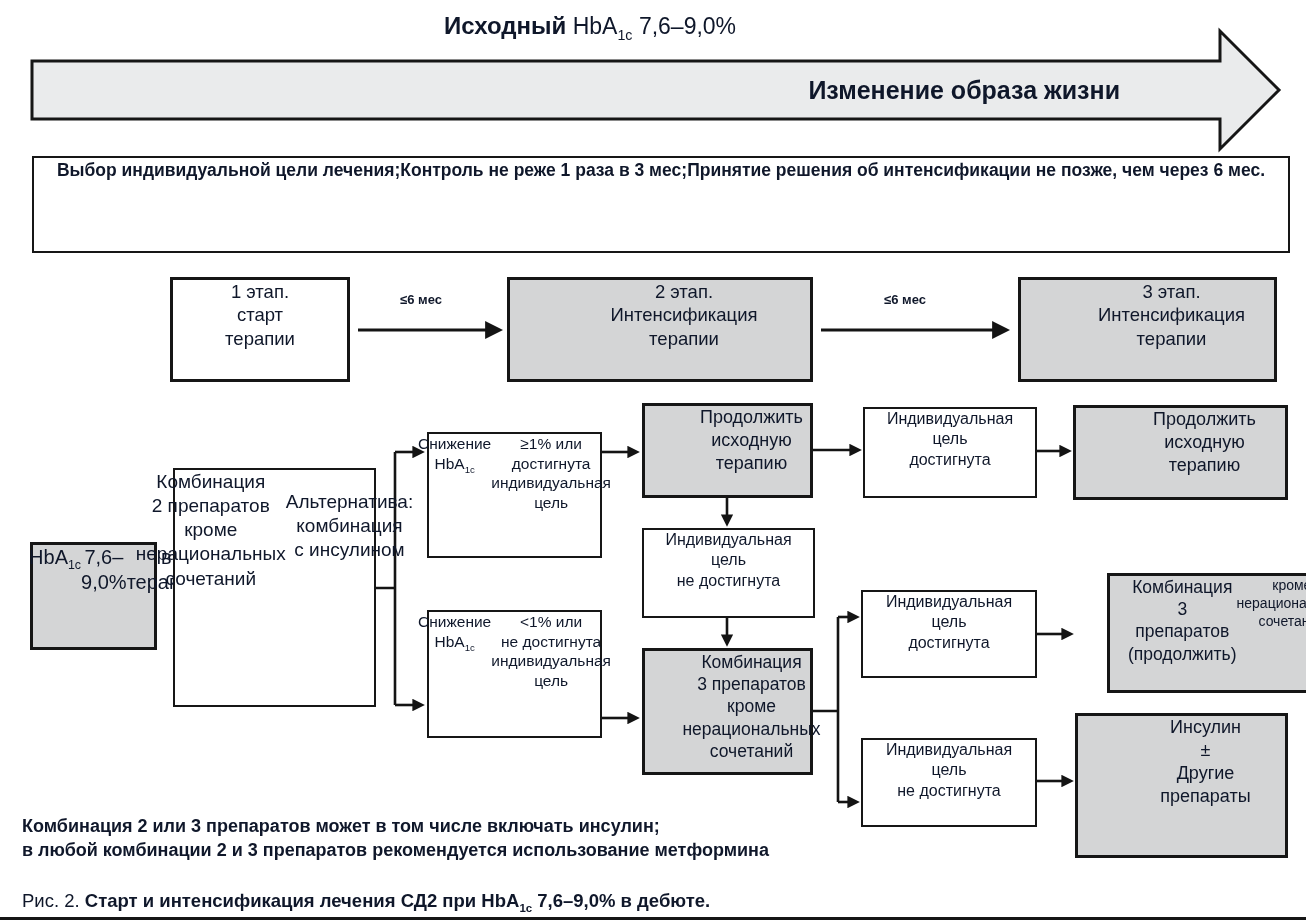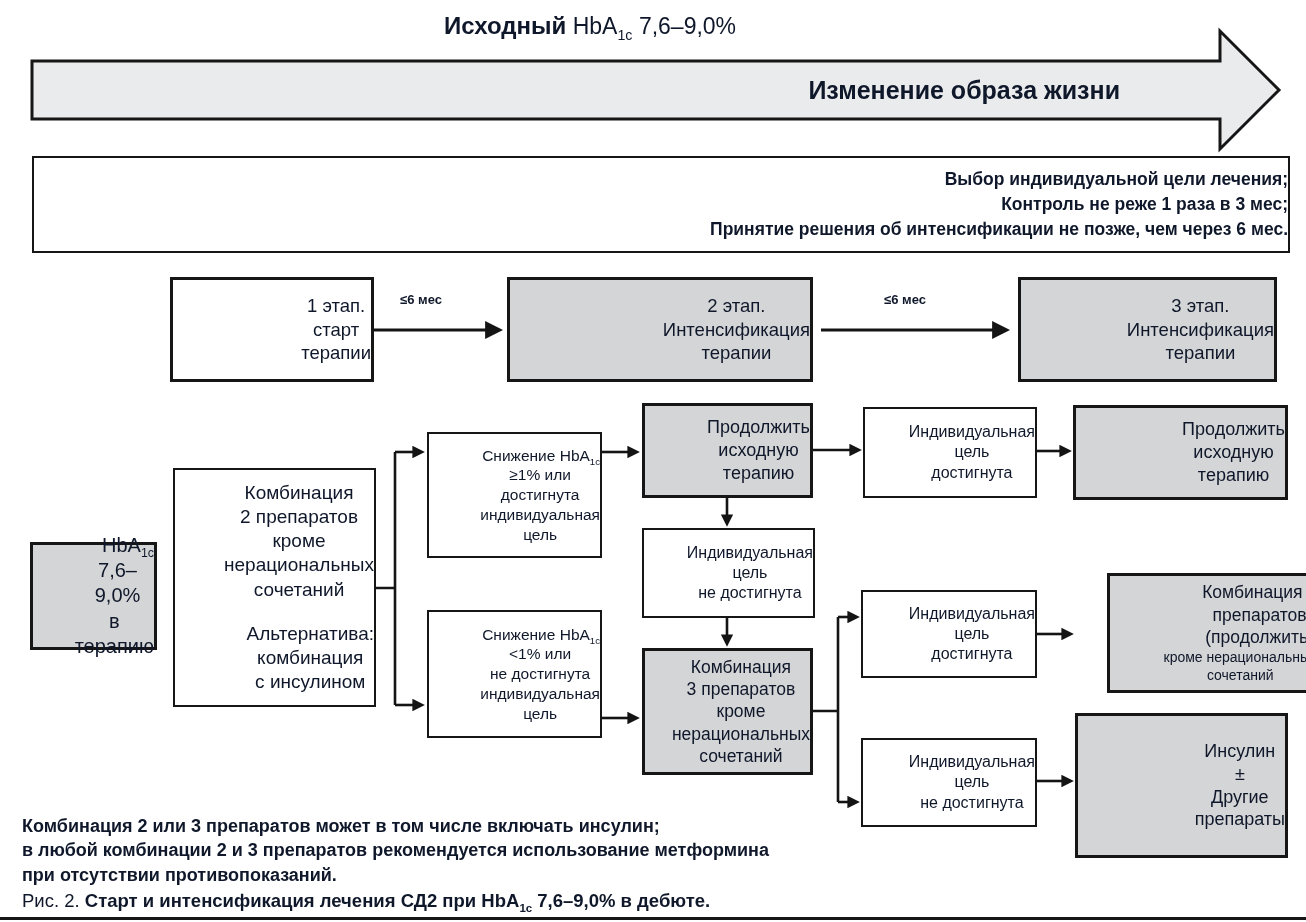--- a/index.html
+++ b/index.html
@@ -5,21 +5,21 @@
   html,body{margin:0;padding:0;background:#fff;}
   .fig{
     position:relative;width:1306px;height:922px;background:#fff;
     font-family:"Liberation Sans",sans-serif;color:#0f172a;overflow:hidden;
     --gray:#d4d5d6;--banner:#eaebec;--line:#161616;
   }
   svg.overlay{position:absolute;left:0;top:0;width:1306px;height:922px;}
   .box{
     position:absolute;box-sizing:border-box;background:#fff;
     border:2.5px solid var(--line);
-    display:flex;flex-direction:column;align-items:flex-end;justify-content:center;
+    display:flex;align-items:flex-start;justify-content:center;
     text-align:center;white-space:pre-line;line-height:1.27;
   }
   .box.gray{background:var(--gray);border-width:3px;padding-left:48px;}
   .titlebar{position:absolute;left:0;top:12px;width:1180px;text-align:center;font-size:23px;}
   .titlebar .b{font-weight:700;font-size:24px;}
   .bannerlbl{position:absolute;left:30px;top:75px;width:1090px;text-align:right;
     font-weight:700;font-size:25px;line-height:30px;}
   .lbl6m{position:absolute;width:120px;text-align:center;font-weight:700;font-size:13px;}
   .criteria{font-weight:700;font-size:17.5px;line-height:1.42;}
   sub{font-size:62%;line-height:0;}
@@ -78,21 +78,21 @@
   </div>
 
   <div class="bannerlbl">Изменение образа жизни</div>
 
   <div class="box criteria" style="left:32px;top:156px;width:1258px;height:97px;">
     <div>Выбор индивидуальной цели лечения;</div>
     <div>Контроль не реже 1 раза в 3 мес;</div>
     <div>Принятие решения об интенсификации не позже, чем через 6 мес.</div>
   </div>
 
-  <div class="box" style="left:170px;top:277px;width:204px;height:105px;font-size:18.5px;border-width:3px;">1 этап.
+  <div class="box" style="left:170px;top:277px;width:180px;height:105px;font-size:18.5px;border-width:3px;">1 этап.
 старт
 терапии</div>
   <div class="lbl6m" style="left:361px;top:292px;">≤6 мес</div>
   <div class="box gray" style="left:507px;top:277px;width:306px;height:105px;font-size:18.5px;">2 этап.
 Интенсификация
 терапии</div>
   <div class="lbl6m" style="left:845px;top:292px;">≤6 мес</div>
   <div class="box gray" style="left:1018px;top:277px;width:259px;height:105px;font-size:18.5px;">3 этап.
 Интенсификация
 терапии</div>
@@ -163,21 +163,20 @@
 сочетаний</div>
   </div>
   <div class="box gray" style="left:1075px;top:713px;width:213px;height:145px;font-size:18px;">Инсулин
 ±
 Другие
 препараты</div>
 
   <div class="note">
     <div>Комбинация 2 или 3 препаратов может в том числе включать инсулин;</div>
     <div>в любой комбинации 2 и 3 препаратов рекомендуется использование метформина</div>
-    <div>при отсутствии противопоказаний.</div>
   </div>
 
   <div class="caption">
     <span>Рис. 2.</span>
     <span class="b"><span>Старт и интенсификация лечения СД2 при HbA</span><sub>1c</sub><span> 7,6–9,0% в дебюте.</span></span>
   </div>
 
   <div class="rule"></div>
 </div>
 

